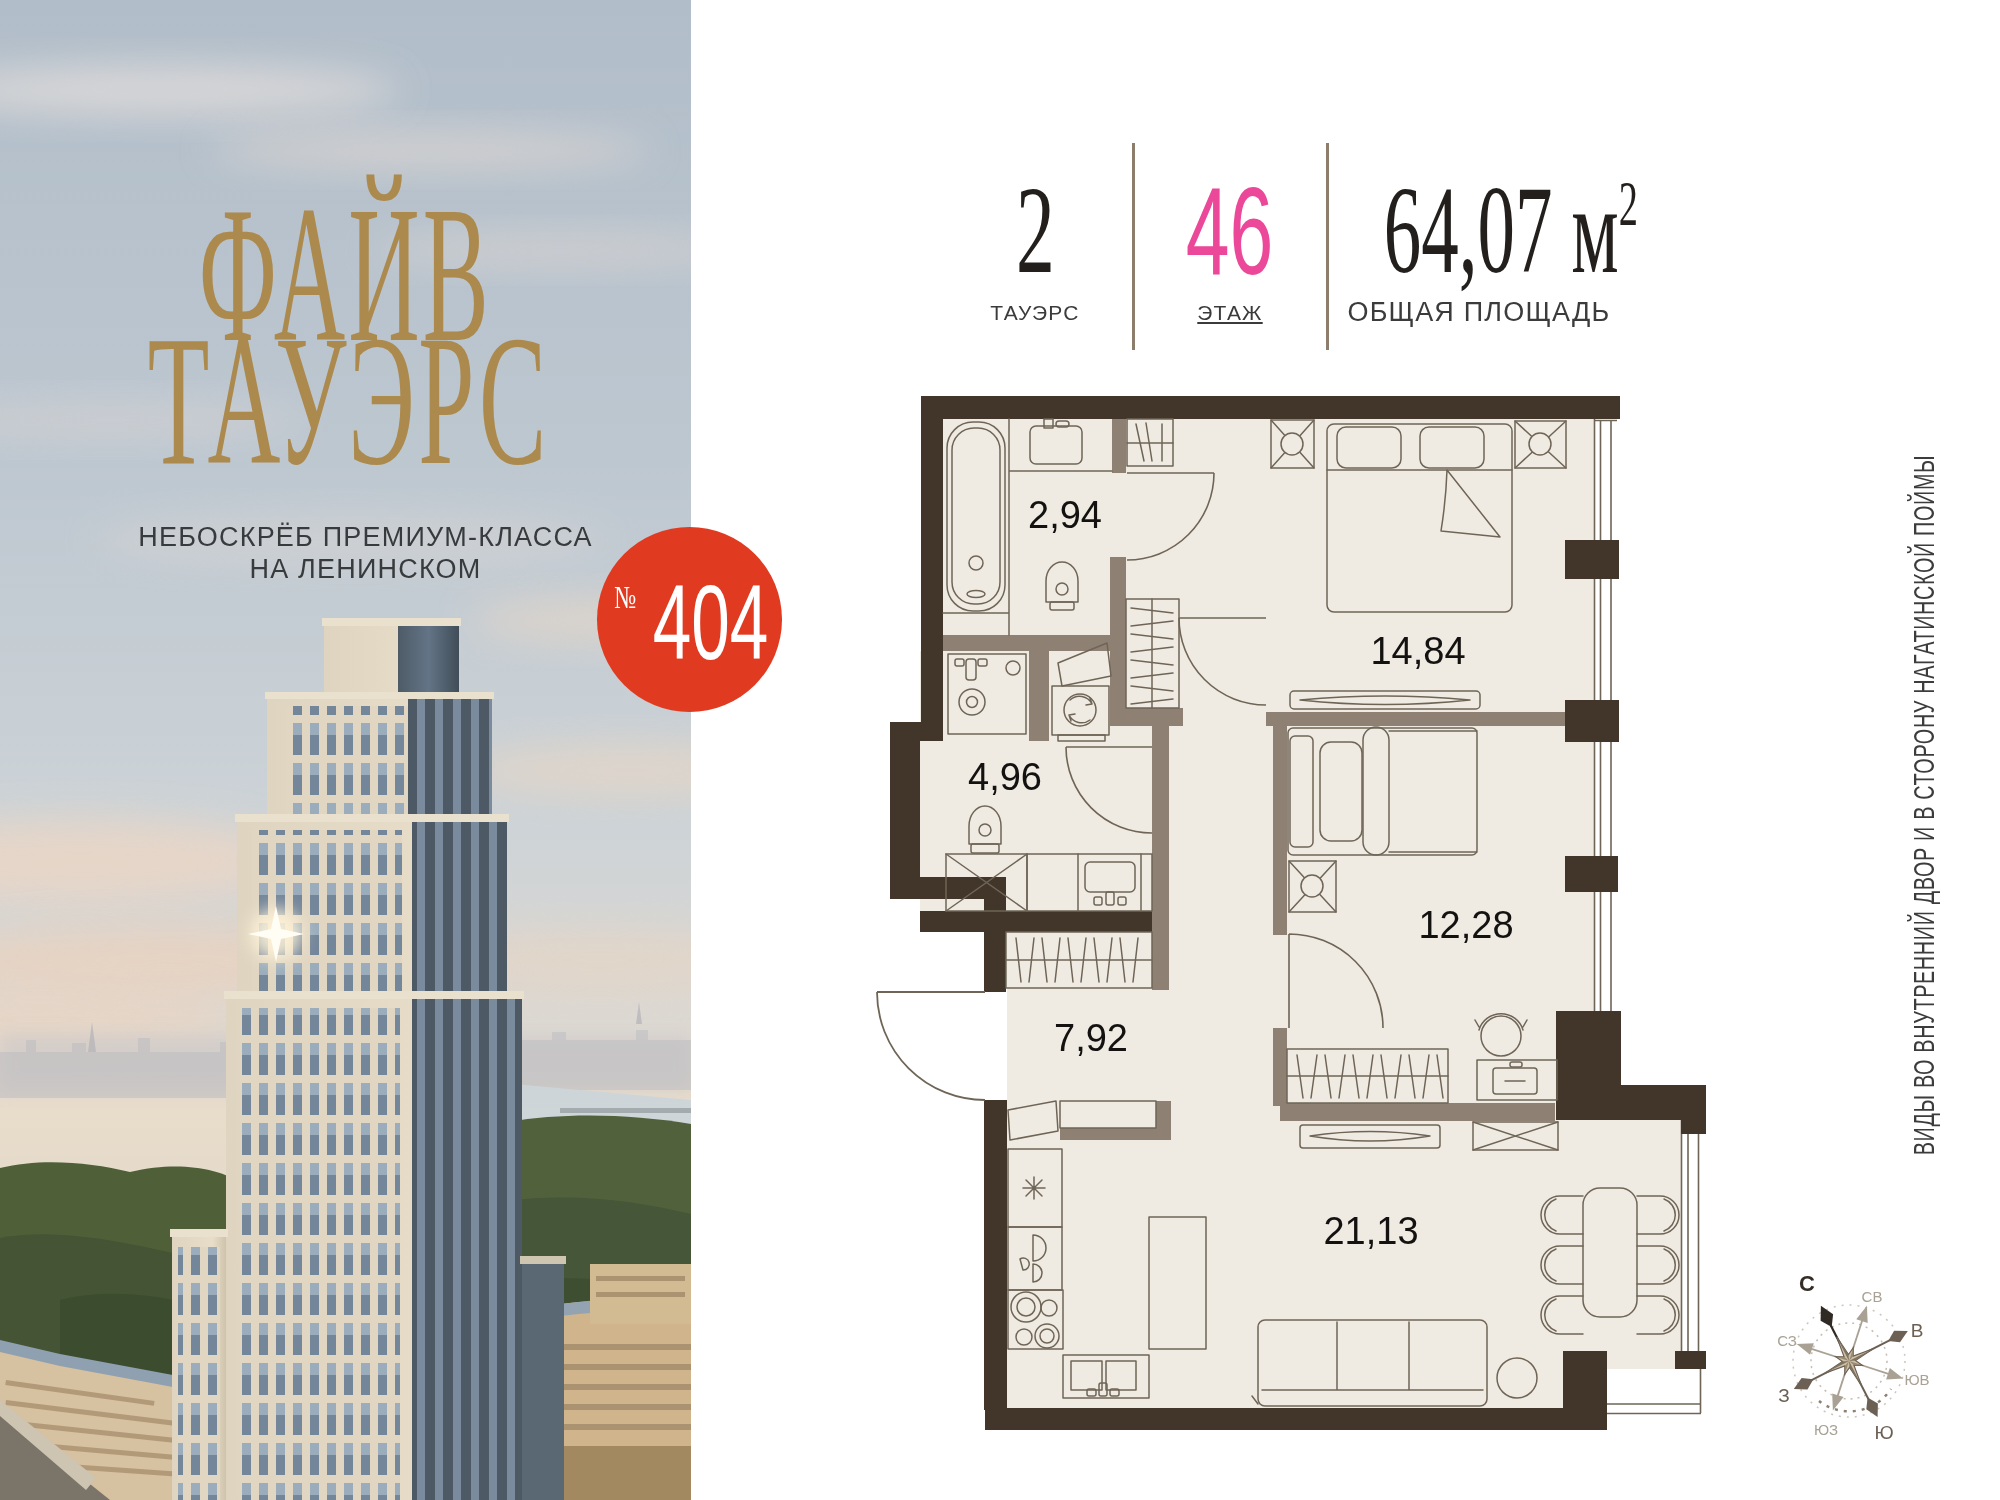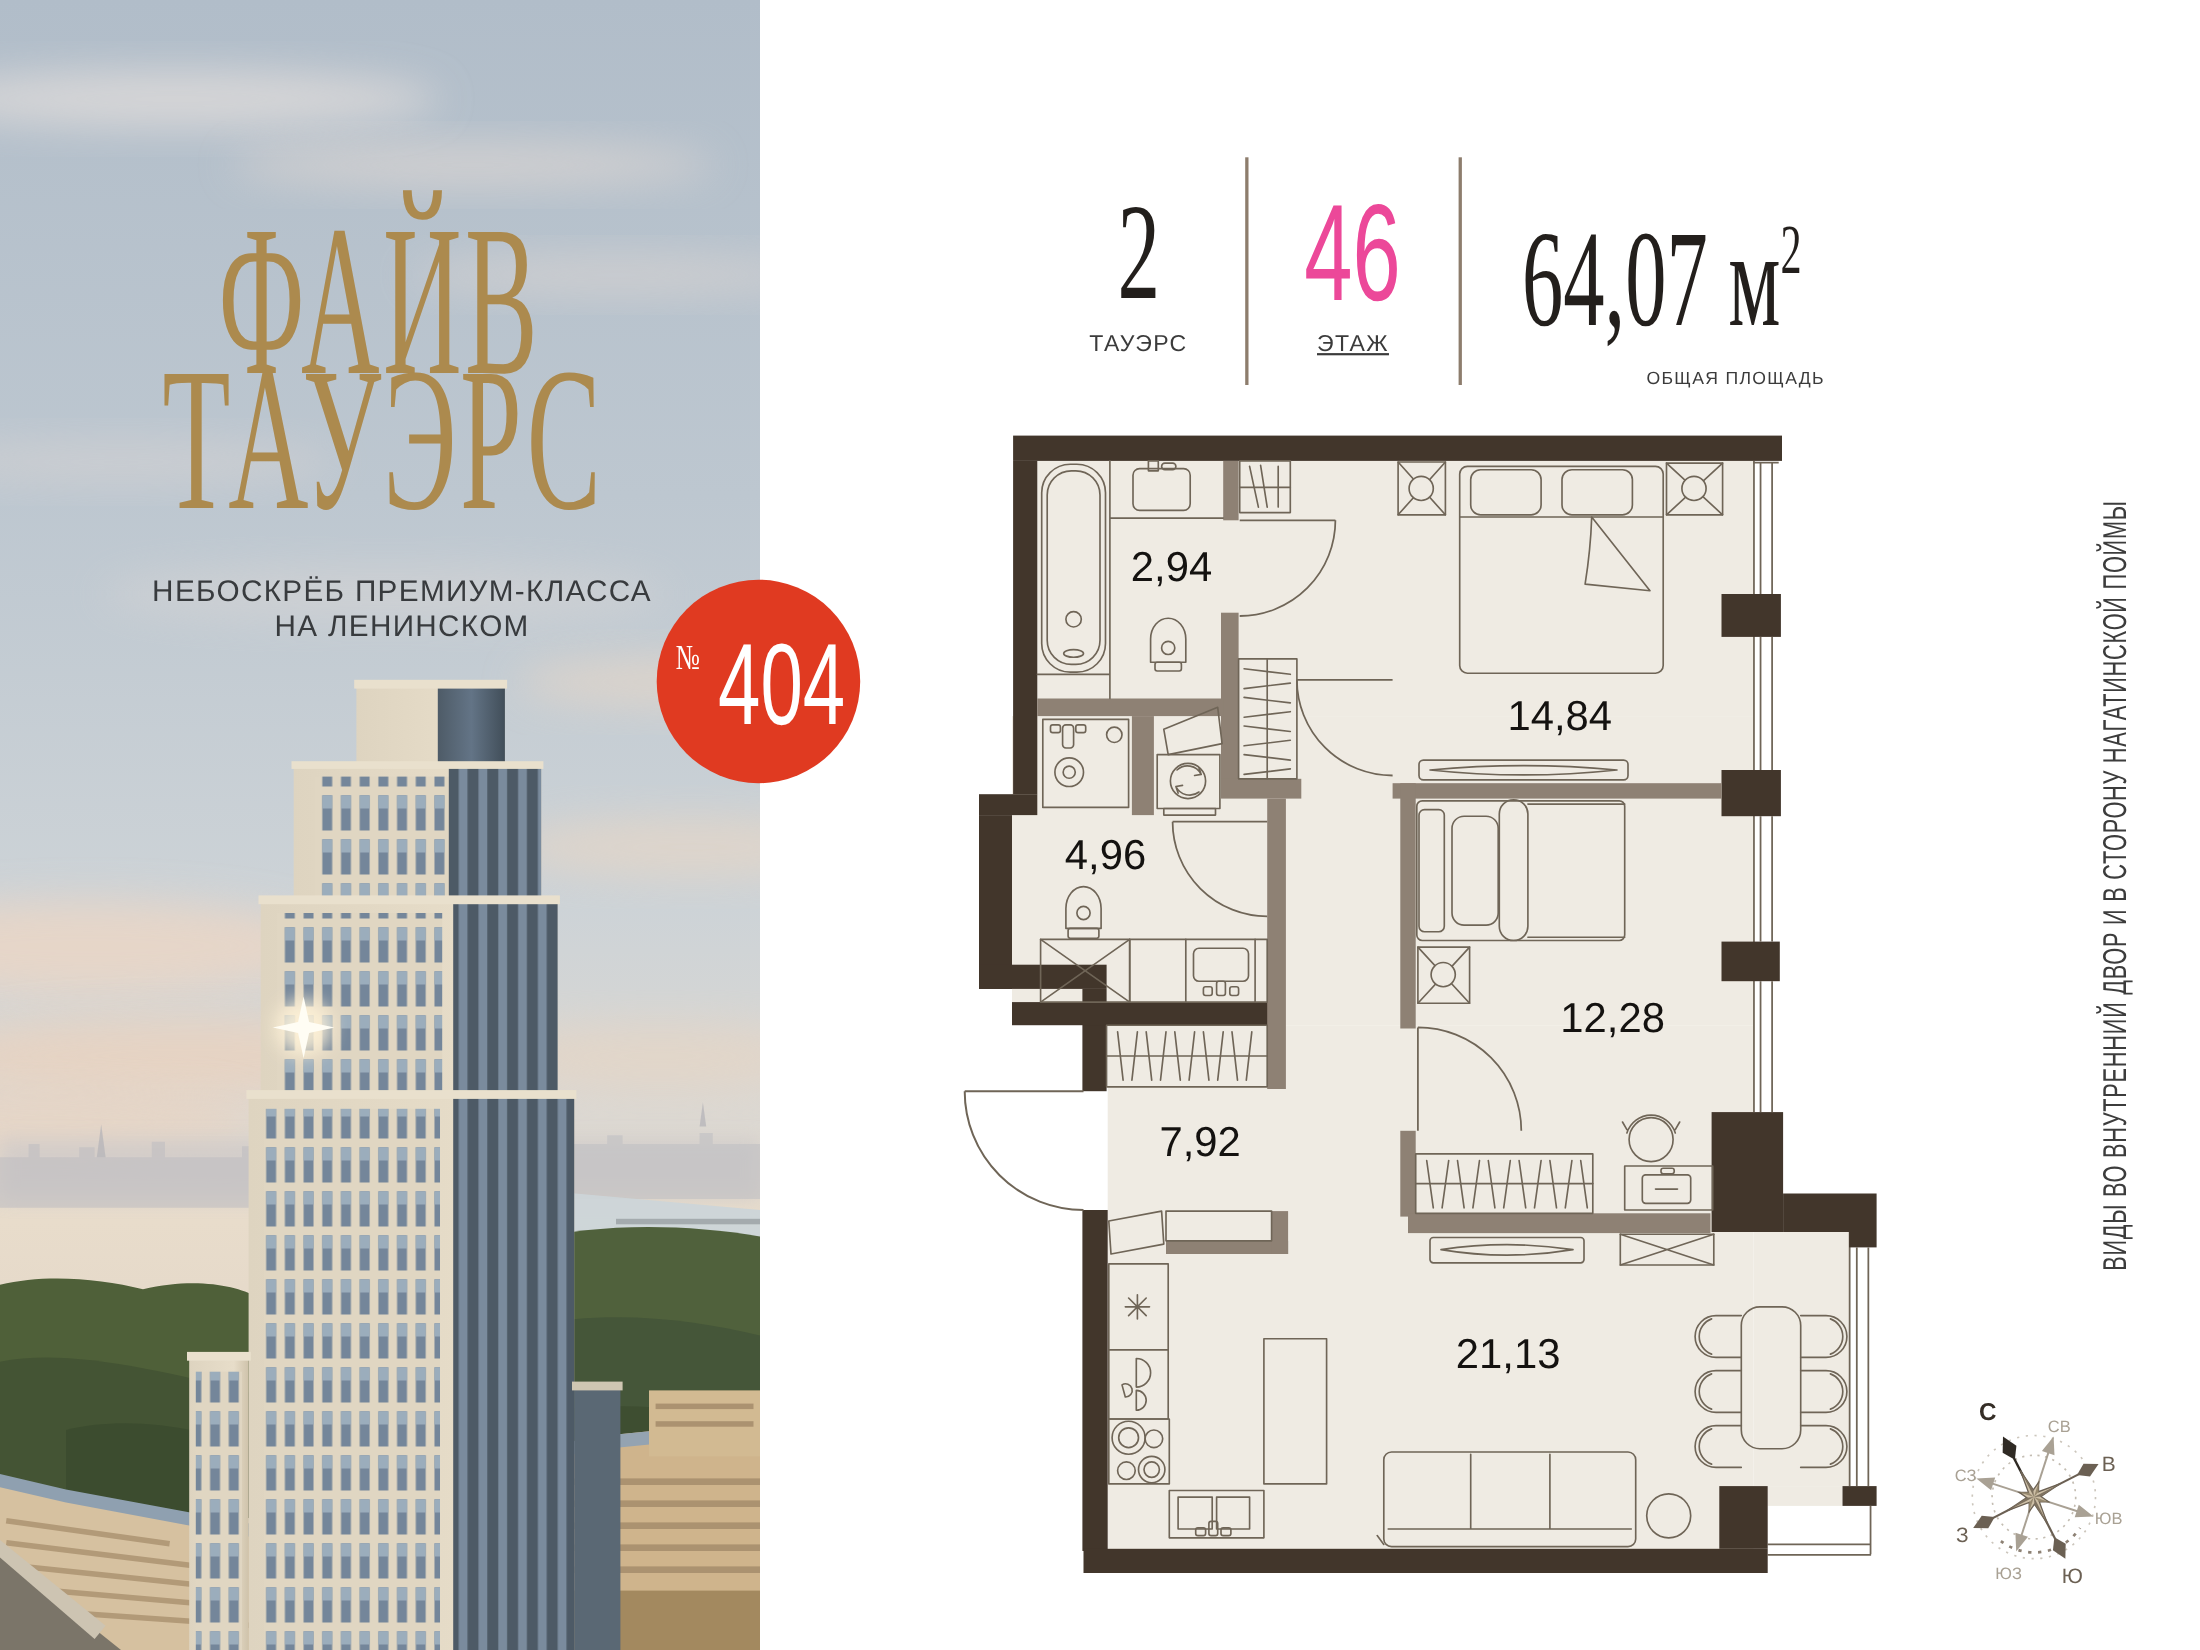--- a/index.html
+++ b/index.html
@@ -165,23 +165,23 @@
 <div class="abs" style="left:935px;top:302px;width:200px;text-align:center;font-size:21px;line-height:21px;letter-spacing:1.2px;color:#3b3b3b;">ТАУЭРС</div>
 
 <div class="abs" style="left:1132px;top:143px;width:3px;height:207px;background:#8d7d6d;"></div>
 
 <div class="abs" style="left:1130px;top:168px;width:200px;text-align:center;font-family:Liberation Sans, sans-serif;font-size:125px;line-height:125px;color:#ec4899;"><span style="display:inline-block;transform:scaleX(0.63);">46</span></div>
 
 <div class="abs" style="left:1130px;top:302px;width:200px;text-align:center;font-size:21px;line-height:21px;letter-spacing:1.2px;color:#3b3b3b;text-decoration:underline;">ЭТАЖ</div>
 
 <div class="abs" style="left:1326px;top:143px;width:3px;height:207px;background:#8d7d6d;"></div>
 
-<div class="abs" style="left:1299px;top:168px;width:360px;text-align:center;font-family:'Liberation Serif',serif;font-size:125px;line-height:125px;color:#231f1c;margin-top:24px;"><span style="display:inline-block;transform:scaleX(0.60);white-space:nowrap;">64,07&nbsp;м<span style="font-size:64px;position:relative;top:-47px;">2</span></span></div>
-
-<div class="abs" style="left:1299px;top:302px;width:360px;text-align:right;font-size:16px;line-height:21px;letter-spacing:1.2px;color:#3b3b3b;margin-top:32px;">ОБЩАЯ ПЛОЩАДЬ</div>
+<div class="abs" style="left:1299px;top:168px;width:360px;text-align:center;font-family:'Liberation Serif',serif;font-size:125px;line-height:125px;color:#231f1c;"><span style="display:inline-block;transform:scaleX(0.60);white-space:nowrap;">64,07&nbsp;м<span style="font-size:64px;position:relative;top:-47px;">2</span></span></div>
+
+<div class="abs" style="left:1299px;top:302px;width:360px;text-align:center;font-size:27px;line-height:21px;letter-spacing:1.2px;color:#3b3b3b;">ОБЩАЯ ПЛОЩАДЬ</div>
 
 <div class="abs" style="left:1924px;top:805px;width:1400px;height:34px;transform:translate(-50%,-50%) rotate(-90deg) scaleX(0.66);text-align:center;font-size:30px;line-height:34px;letter-spacing:1px;color:#3c3c3c;white-space:nowrap;">ВИДЫ ВО ВНУТРЕННИЙ ДВОР И В СТОРОНУ НАГАТИНСКОЙ ПОЙМЫ</div>
 
 <svg class="abs" style="left:0;top:0;" width="2000" height="1500" viewBox="0 0 2000 1500">
 <g font-family="Liberation Sans, sans-serif">
 
 <rect x="943" y="419" width="651" height="232" fill="#efebe3"></rect>
 
 <rect x="920" y="651" width="674" height="281" fill="#efebe3"></rect>
 

